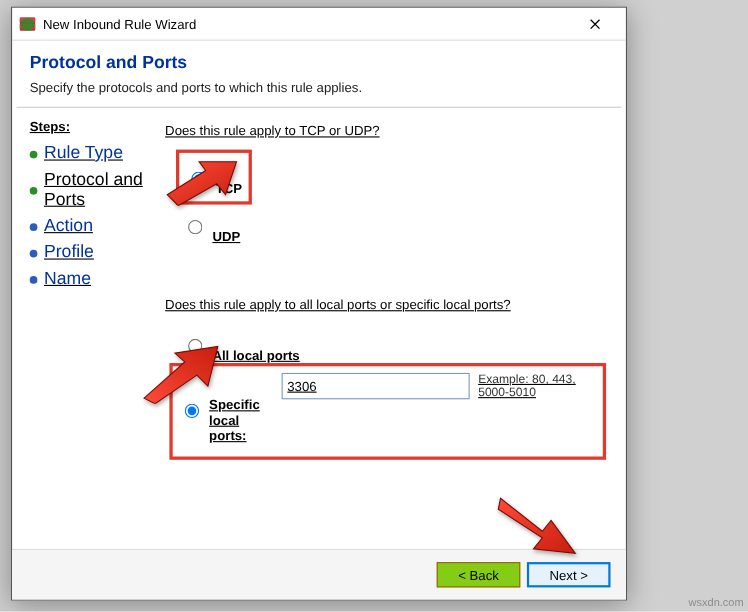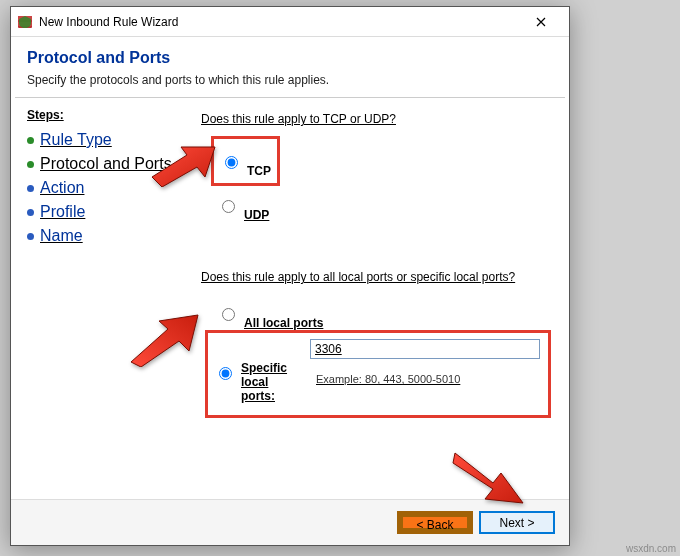--- a/index.html
+++ b/index.html
@@ -103,22 +103,22 @@
   .buttons {
     height:46px;
     display:flex; justify-content:flex-end; align-items:center;
     gap:6px;
     padding: 0 14px;
     border-top:1px solid #ddd;
     background:#f5f5f5;
   }
   .btn {
     min-width:76px; height:23px;
-    background:#f97316;
-    border:6px solid #a16207;
+    background:#84cc16;
+    border:1px solid #a16207;
     font-size:12px;
     cursor:pointer;
   }
   .btn.default {
     border:2px solid #0078d7;
     background:#e5f1fb;
   }
   
   .arrow {
     position:absolute;
@@ -218,21 +218,21 @@
         <label>All local ports</label>
       </div>
 
       <div class="row-ports" style="margin-left:4px;">
         <div style="display:flex;flex-direction:column;">
           <div class="radio-row">
             <input type="radio" name="ports" checked="" style="">
             <label>Specific local ports:</label>
           </div>
         </div>
-        <div style="display:flex;flex-direction:column;gap:14px;">
+        <div style="display:flex;flex-direction:row;gap:2px;">
           <input class="ports-input" value="3306" style="">
           <span class="example">Example: 80, 443, 5000-5010</span>
         </div>
       </div>
 
       
     </div>
 
   </div>
 

